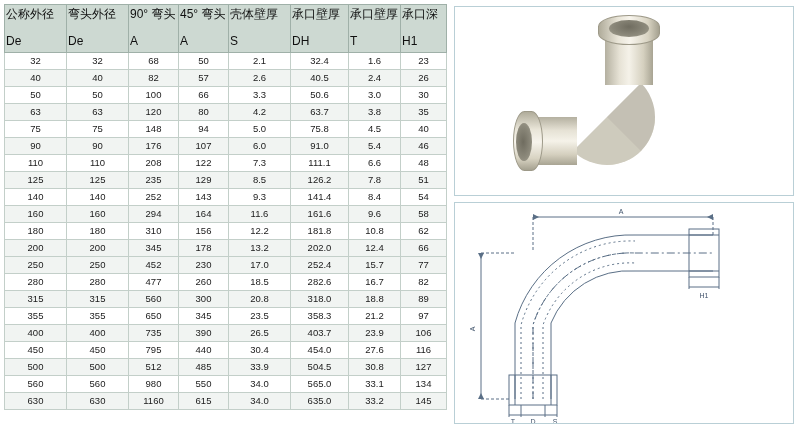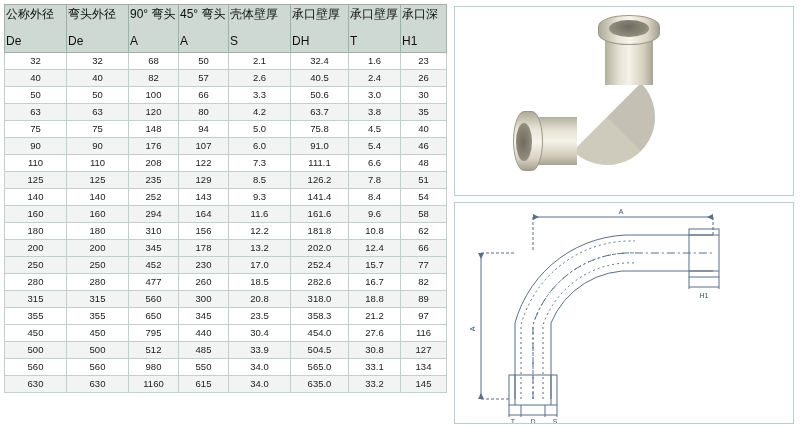--- a/index.html
+++ b/index.html
@@ -371,20 +371,30 @@
           </tr>
           <tr class="odd">
             <td>355</td>
             <td>355</td>
             <td>650</td>
             <td>345</td>
             <td>23.5</td>
             <td>358.3</td>
             <td>21.2</td>
             <td>97</td>
+          </tr>
+          <tr class="even">
+            <td>400</td>
+            <td>400</td>
+            <td>735</td>
+            <td>390</td>
+            <td>26.5</td>
+            <td>403.7</td>
+            <td>23.9</td>
+            <td>106</td>
           </tr>
           <tr class="odd">
             <td>450</td>
             <td>450</td>
             <td>795</td>
             <td>440</td>
             <td>30.4</td>
             <td>454.0</td>
             <td>27.6</td>
             <td>116</td>

